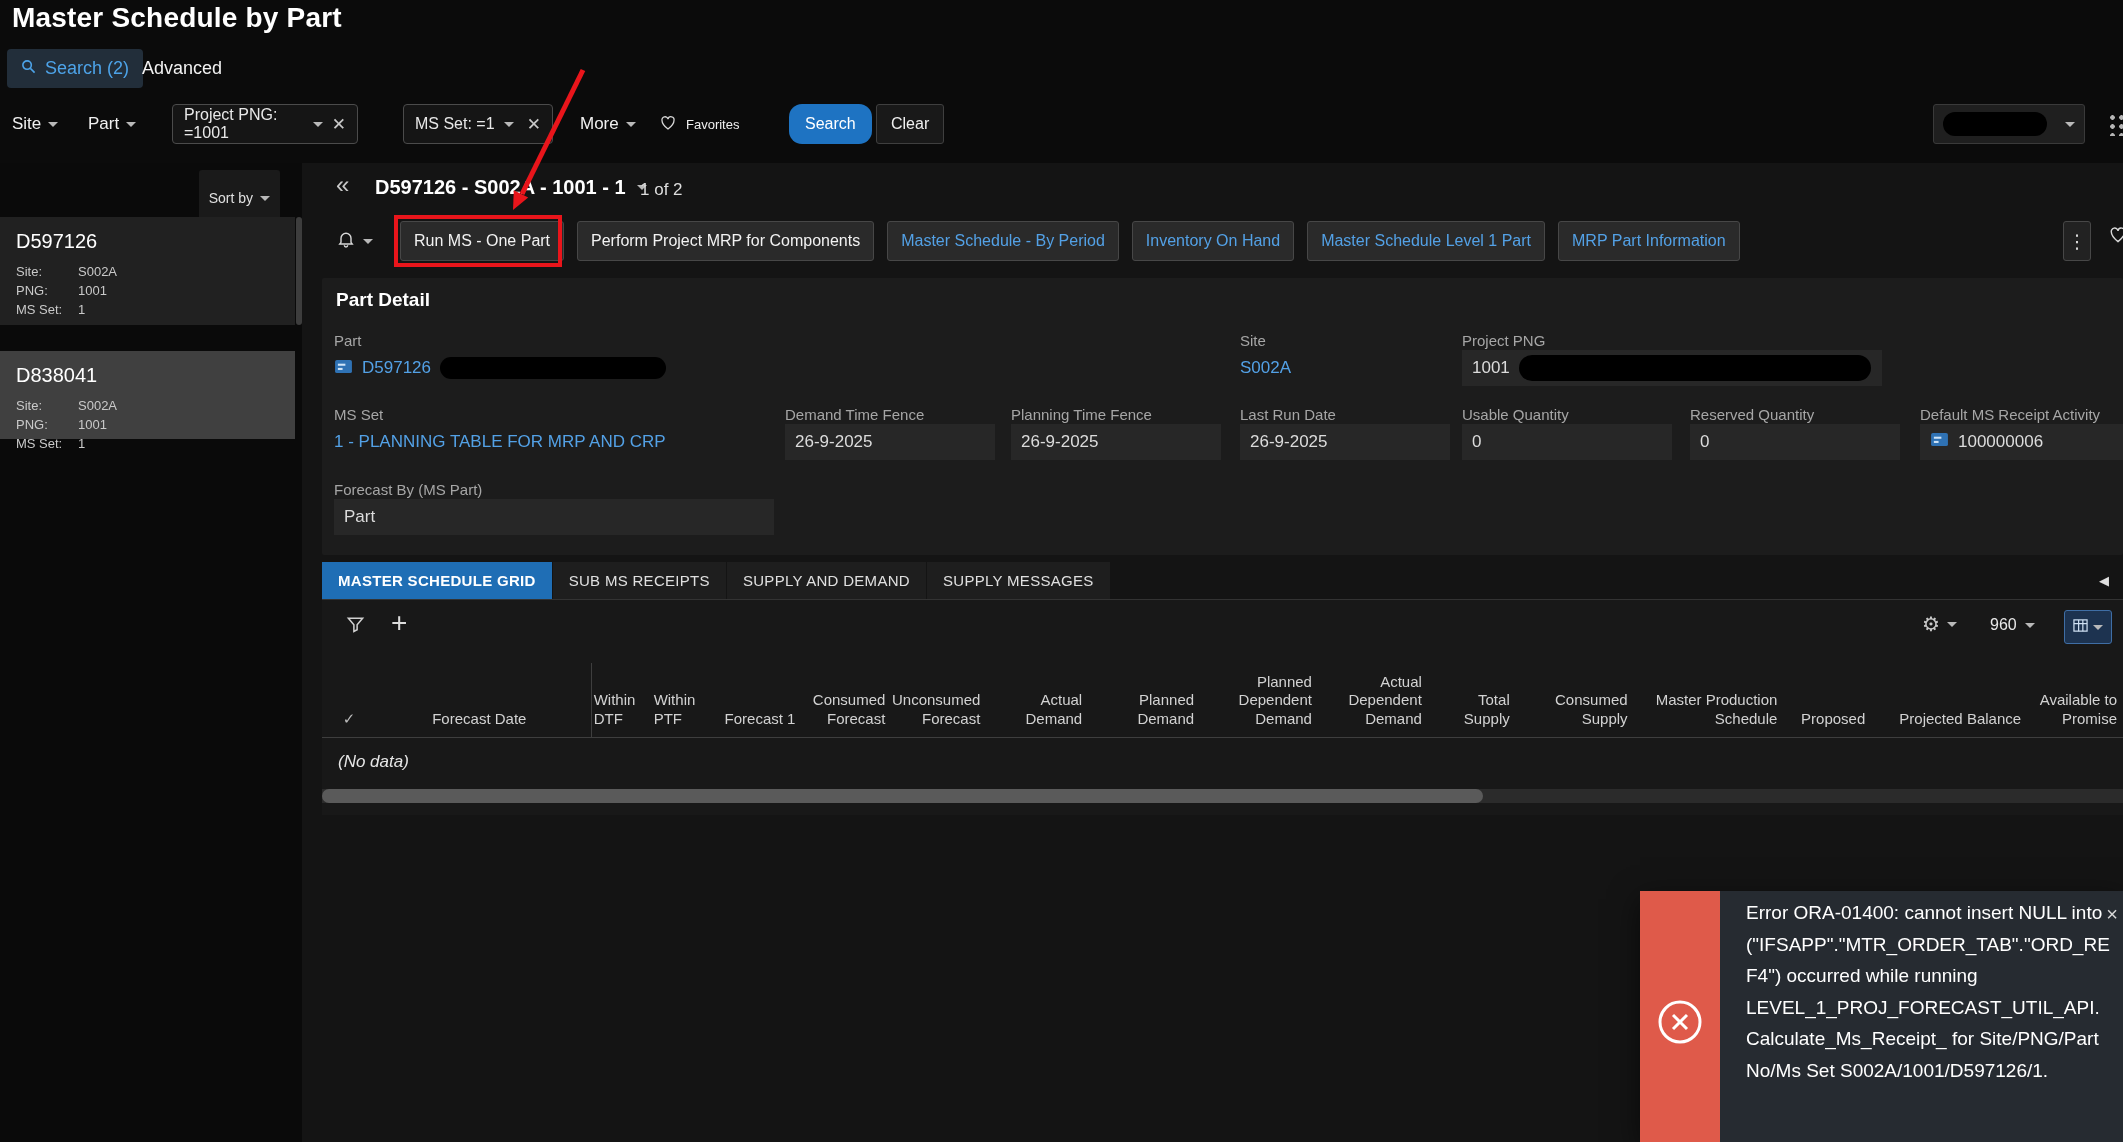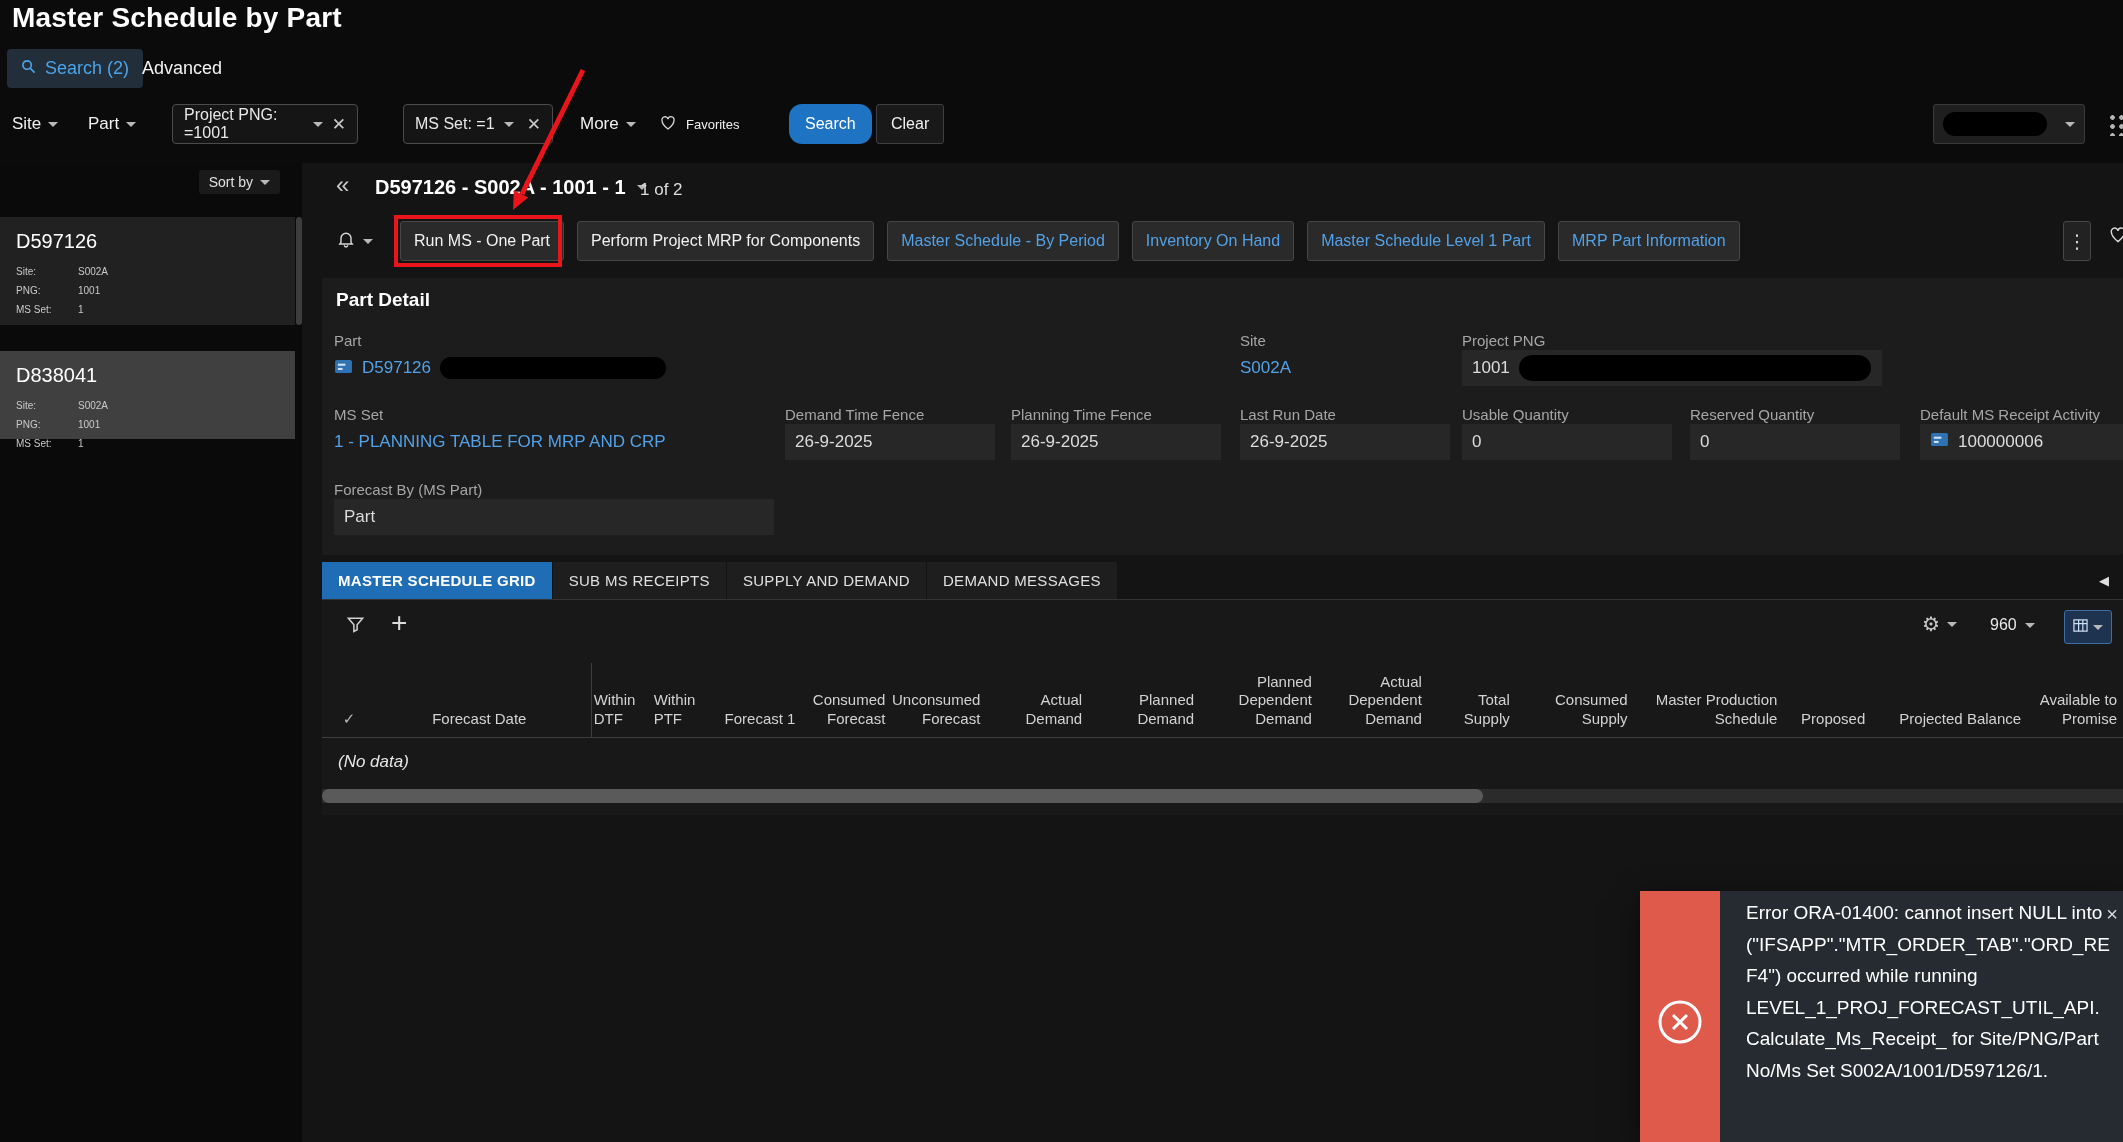--- a/index.html
+++ b/index.html
@@ -52,27 +52,27 @@
   #waffle-icon {
     left: 2107px; top: 112px; width: 22px; height: 24px;
     background-image: radial-gradient(circle, #b5b5b5 2px, transparent 2.6px);
     background-size: 9px 9px; background-position: 1px 1px; cursor: pointer;
   }
 
   
   #sidebar { left: 0; top: 163px; width: 302px; height: 979px; background: #0a0a0a; }
   #sort-by {
     position: absolute; right: 22px; top: 7px; display: flex; align-items: center; gap: 7px;
-    font-size: 14px; color: #e0e0e0; background: #1a1a1a; border-radius: 3px; padding: 4px 10px; cursor: pointer;
+    font-size: 14px; color: #e0e0e0; background: #1a1a1a; border-radius: 3px; padding: 20px 10px; cursor: pointer;
   }
   .side-item { position: absolute; left: 0; width: 295px; padding: 13px 16px; cursor: pointer; }
   #side-item-0 { top: 54px; height: 108px; background: #212121; }
   #side-item-1 { top: 188px; height: 88px; background: #404040; }
   .side-title { font-size: 20px; color: #fff; margin-bottom: 9px; }
-  .side-line { display: flex; font-size: 10px; color: #c9c9c9; line-height: 19px; }
+  .side-line { display: flex; font-size: 13px; color: #c9c9c9; line-height: 19px; }
   .side-line .lbl { width: 62px; }
   #side-scrollbar { position: absolute; left: 296px; top: 54px; width: 6px; height: 108px; background: #3d3d3d; border-radius: 3px; }
 
   
   #main { left: 302px; top: 163px; width: 1821px; height: 979px; background: #141414; }
   #collapse-btn { left: 34px; top: 8px; font-size: 24px; color: #c9c9c9; cursor: pointer; }
   #record-title { left: 73px; top: 13px; display: flex; align-items: center; gap: 11px; cursor: pointer; }
   #record-title .t { font-size: 20px; font-weight: 700; }
   #record-counter { left: 338px; top: 17px; font-size: 17px; color: #dedede; }
 
@@ -361,21 +361,21 @@
     <div class="flabel r3l c1">Forecast By (MS Part)</div>
     <div class="finput r3v c1" style="width:440px;">
       <span>Part</span>
     </div>
   </div>
 
   <div class="abs" id="tab-strip">
     <div class="tab active">MASTER SCHEDULE GRID</div>
     <div class="tab">SUB MS RECEIPTS</div>
     <div class="tab">SUPPLY AND DEMAND</div>
-    <div class="tab">DEMAND MESSAGES</div>
+    <div class="tab">SUPPLY MESSAGES</div>
     <div class="spacer"></div>
     <div id="tab-scroll-left">◀</div>
   </div>
 
   <div class="abs" id="grid-panel">
     <div class="abs" id="grid-filter-btn">
       <svg width="19" height="19" viewBox="0 0 20 20" fill="none" stroke="#d0d0d0" stroke-width="1.6">
           <path d="M2.5 3.5 h15 l-5.8 6.8 v5.2 l-3.4 1.8 v-7 Z"></path>
         </svg>
     </div>

